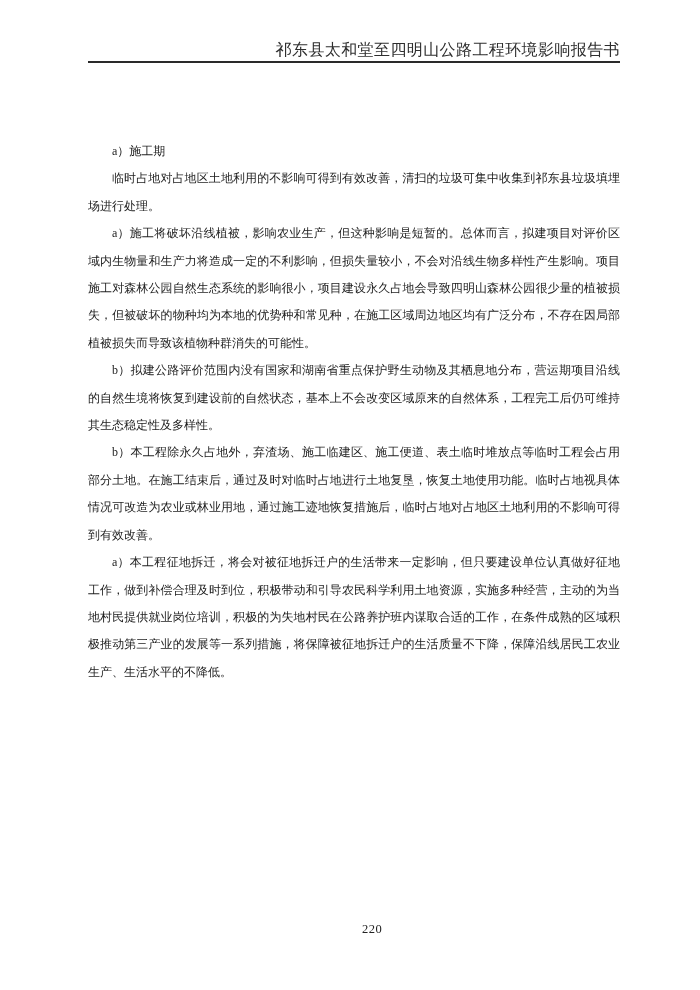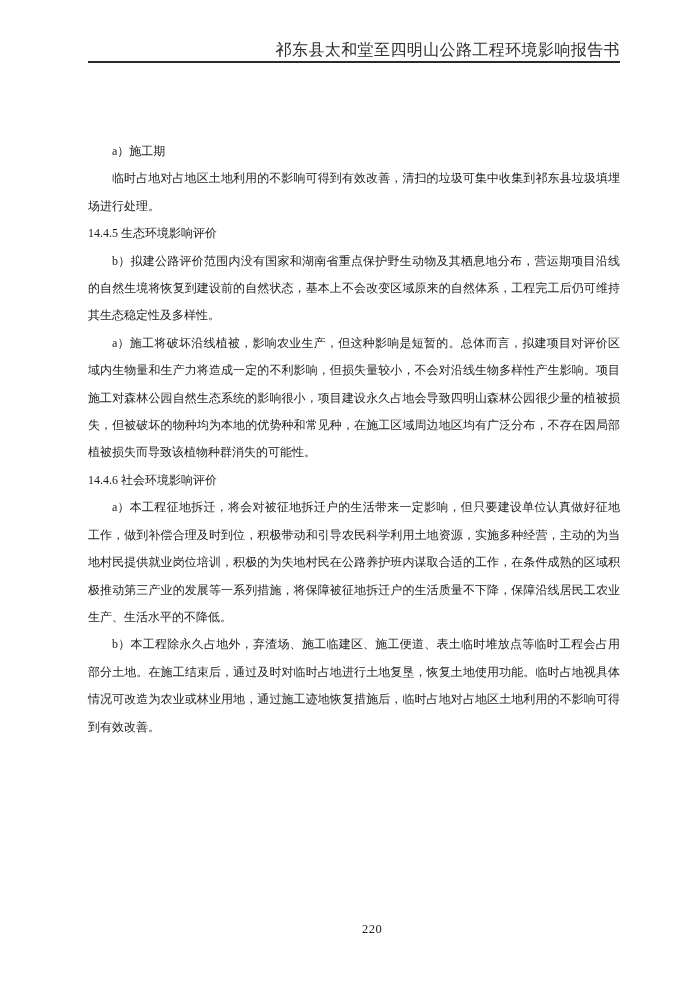--- a/index.html
+++ b/index.html
@@ -75,25 +75,23 @@
 <div class="page">
 
   <div class="page-header">
     <div class="header-title">祁东县太和堂至四明山公路工程环境影响报告书</div>
     <div class="header-rule"></div>
   </div>
 
   <div class="doc-body">
     <p class="sub-label">a）施工期</p>
     <p class="para">临时占地对占地区土地利用的不影响可得到有效改善，清扫的垃圾可集中收集到祁东县垃圾填埋场进行处理。</p>
-    <p class="heading">14.4.5 生态环境影响评价</p>
+    <p class="para">a）施工将破坏沿线植被，影响农业生产，但这种影响是短暂的。总体而言，拟建项目对评价区域内生物量和生产力将造成一定的不利影响，但损失量较小，不会对沿线生物多样性产生影响。项目施工对森林公园自然生态系统的影响很小，项目建设永久占地会导致四明山森林公园很少量的植被损失，但被破坏的物种均为本地的优势种和常见种，在施工区域周边地区均有广泛分布，不存在因局部植被损失而导致该植物种群消失的可能性。</p>
     <p class="para">b）拟建公路评价范围内没有国家和湖南省重点保护野生动物及其栖息地分布，营运期项目沿线的自然生境将恢复到建设前的自然状态，基本上不会改变区域原来的自然体系，工程完工后仍可维持其生态稳定性及多样性。</p>
-    <p class="para">a）施工将破坏沿线植被，影响农业生产，但这种影响是短暂的。总体而言，拟建项目对评价区域内生物量和生产力将造成一定的不利影响，但损失量较小，不会对沿线生物多样性产生影响。项目施工对森林公园自然生态系统的影响很小，项目建设永久占地会导致四明山森林公园很少量的植被损失，但被破坏的物种均为本地的优势种和常见种，在施工区域周边地区均有广泛分布，不存在因局部植被损失而导致该植物种群消失的可能性。</p>
-    <p class="heading">14.4.6 社会环境影响评价</p>
+    <p class="para">b）本工程除永久占地外，弃渣场、施工临建区、施工便道、表土临时堆放点等临时工程会占用部分土地。在施工结束后，通过及时对临时占地进行土地复垦，恢复土地使用功能。临时占地视具体情况可改造为农业或林业用地，通过施工迹地恢复措施后，临时占地对占地区土地利用的不影响可得到有效改善。</p>
     <p class="para">a）本工程征地拆迁，将会对被征地拆迁户的生活带来一定影响，但只要建设单位认真做好征地工作，做到补偿合理及时到位，积极带动和引导农民科学利用土地资源，实施多种经营，主动的为当地村民提供就业岗位培训，积极的为失地村民在公路养护班内谋取合适的工作，在条件成熟的区域积极推动第三产业的发展等一系列措施，将保障被征地拆迁户的生活质量不下降，保障沿线居民工农业生产、生活水平的不降低。</p>
-    <p class="para">b）本工程除永久占地外，弃渣场、施工临建区、施工便道、表土临时堆放点等临时工程会占用部分土地。在施工结束后，通过及时对临时占地进行土地复垦，恢复土地使用功能。临时占地视具体情况可改造为农业或林业用地，通过施工迹地恢复措施后，临时占地对占地区土地利用的不影响可得到有效改善。</p>
   </div>
 
   <div class="page-footer">
     <span class="page-number">220</span>
   </div>
 
 </div>
 
 </body></html>

